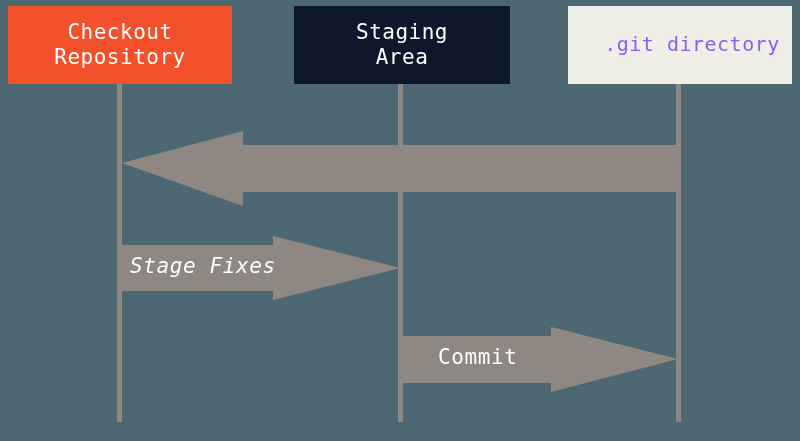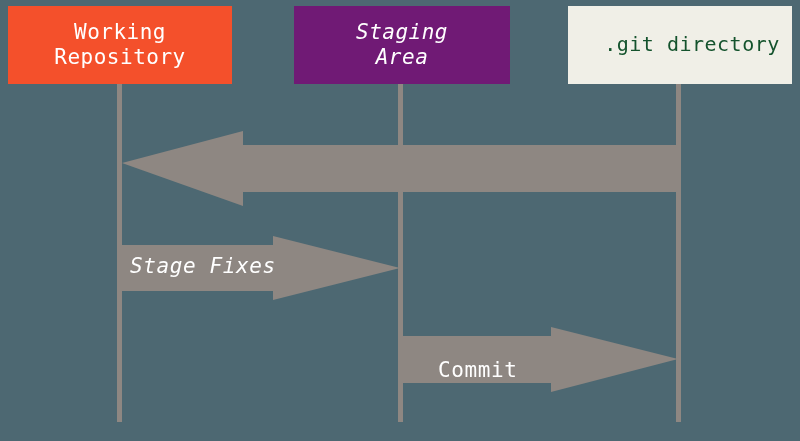--- a/index.html
+++ b/index.html
@@ -75,21 +75,20 @@
     top: 152px;
   }
   #label-stage {
     left: 130px;
     top: 254px;
     font-style: italic;
   }
   #label-commit {
     left: 438px;
     top: 345px;
-    margin-top: 13px;
   }
 </style>
 </head>
 <body>
 
 <div id="diagram-root">
 
   <div class="canvas-bg" style="background:#4d6872;"></div>
 
   <svg class="layer" viewBox="0 0 800 441">
@@ -99,30 +98,30 @@
     <rect x="676" y="84" width="5" height="338" fill="#8e8782"></rect>
 
     <polygon fill="#8e8782" points="122,163 243,131 243,145 678,145 678,192 243,192 243,206"></polygon>
 
     <polygon fill="#8e8782" points="400,268 273,236 273,245 117,245 117,291 273,291 273,300"></polygon>
 
     <polygon fill="#8e8782" points="678,359 551,327 551,336 400,336 400,383 551,383 551,392"></polygon>
   </svg>
 
   <div class="node-box" id="node-working" style="background:#f4502b;">
-    <span class="node-line">Working</span>
+    <span class="node-line">Checkout</span>
     <span class="node-line">Repository</span>
   </div>
 
-  <div class="node-box" id="node-staging" style="background:#701a75;font-style:italic;">
+  <div class="node-box" id="node-staging" style="background:#0f172a;">
     <span class="node-line">Staging</span>
     <span class="node-line">Area</span>
   </div>
 
-  <div class="node-box" id="node-repository" style="background:#f0efe7; color:#14532d;padding-left:24px;">
+  <div class="node-box" id="node-repository" style="background:#f0efe7; color:#8b5cf6;padding-left:24px;">
     <span class="node-line">.git directory</span>
   </div>
 
 
   <div class="edge-label" id="label-stage">Stage Fixes</div>
 
   <div class="edge-label" id="label-commit">Commit</div>
 
 </div>
 

